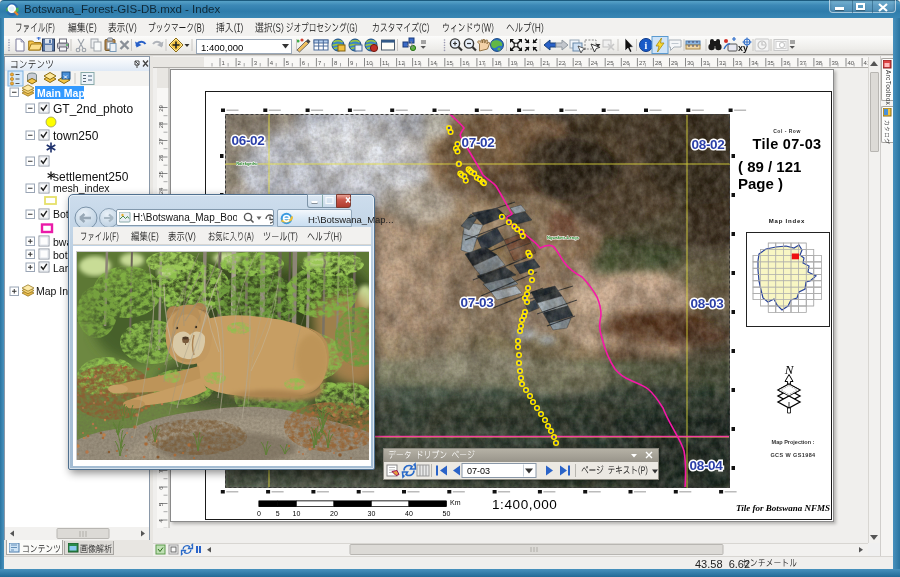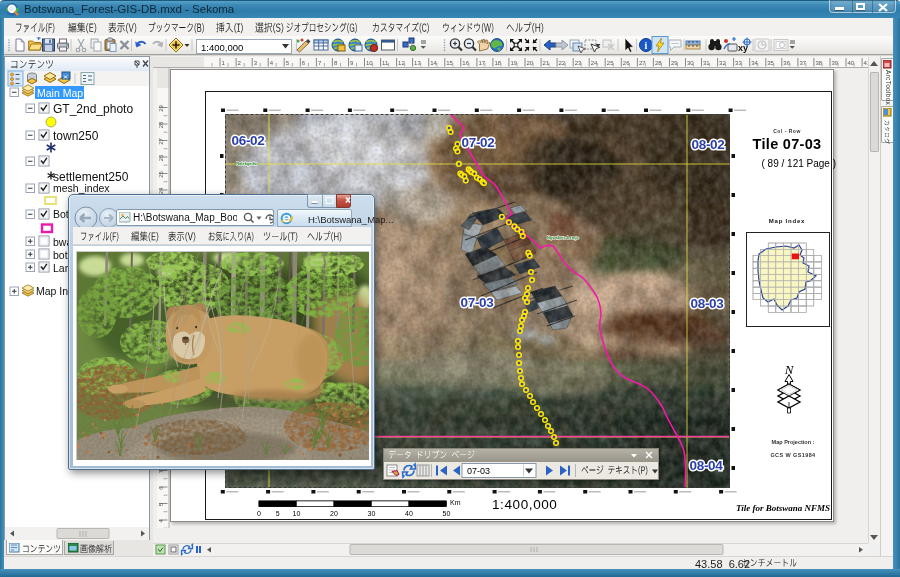--- a/index.html
+++ b/index.html
@@ -9,21 +9,21 @@
 <div class="a" style="left:0;top:18px;width:4px;height:552px;background:linear-gradient(90deg,#2a74a0,#4791bd)"></div>
 <div class="a" style="left:893px;top:18px;width:7px;height:552px;background:linear-gradient(90deg,#4791bd,#2a74a0)"></div>
 <div class="a" style="left:0;top:569px;width:900px;height:8px;background:linear-gradient(#4791bd,#226a96)"></div>
 
 <svg class="a" style="left:5px;top:2px" width="15" height="15" viewBox="0 0 15 15">
 <circle cx="7.2" cy="7.5" r="6.4" fill="#2a6cb0"></circle>
 <path d="M1.5 6 Q4 3.5 7 5 Q10 6.5 13.5 5.5 L13.5 9.5 Q10 11.5 7 10 Q4 8.5 1.2 9.5 Z" fill="#44b04e"></path>
 <circle cx="6.8" cy="6.8" r="3.4" fill="#ddeef8" stroke="#fff" stroke-width="1.6"></circle>
 <line x1="9.5" y1="9.5" x2="13" y2="13" stroke="#e8862d" stroke-width="2.2"></line>
 </svg>
-<div class="a" style="left:24px;top:3px;font-size:11.5px;color:#0e2836">Botswana_Forest-GIS-DB.mxd - Sekoma</div>
+<div class="a" style="left:24px;top:3px;font-size:11.5px;color:#0e2836">Botswana_Forest-GIS-DB.mxd - Index</div>
 
 <div class="a" style="left:829px;top:0px;width:67px;height:13px;background:rgba(255,255,255,.18);border:1px solid rgba(255,255,255,.5);border-top:none;border-radius:0 0 4px 4px;box-shadow:inset 0 0 3px rgba(0,40,70,.4)"></div>
 <div class="a" style="left:835px;top:7px;width:9px;height:3px;background:#fff;box-shadow:0 1px 1px rgba(0,0,0,.4)"></div>
 <div class="a" style="left:852px;top:0;width:1px;height:13px;background:rgba(30,80,110,.5)"></div>
 <div class="a" style="left:872px;top:0;width:1px;height:13px;background:rgba(30,80,110,.5)"></div>
 <div class="a" style="left:856px;top:3px;width:9px;height:7px;border:2px solid #fff;box-shadow:0 1px 1px rgba(0,0,0,.3)"></div>
 <svg class="a" style="left:878px;top:2.5px" width="10" height="9">
     <path d="M1 1 L9 8 M9 1 L1 8" stroke="#fff" stroke-width="2.2"></path>
   </svg>
 
@@ -420,21 +420,21 @@
     <rect x="26" y="131" width="8.5" height="8.5" fill="#fff" stroke="#9aa5b5"></rect>
     <line x1="28" y1="135.25" x2="32.5" y2="135.25" stroke="#333"></line>
     <rect x="26" y="157" width="8.5" height="8.5" fill="#fff" stroke="#9aa5b5"></rect>
     <line x1="28" y1="161.25" x2="32.5" y2="161.25" stroke="#333"></line>
     <rect x="26" y="184" width="8.5" height="8.5" fill="#fff" stroke="#9aa5b5"></rect>
     <line x1="28" y1="188.25" x2="32.5" y2="188.25" stroke="#333"></line>
     <rect x="26" y="210" width="8.5" height="8.5" fill="#fff" stroke="#9aa5b5"></rect>
     <line x1="28" y1="214.25" x2="32.5" y2="214.25" stroke="#333"></line>
   </svg>
 <div class="a" style="left:35px;top:85.5px;width:49px;height:13px;background:#3399ff"></div>
-<div class="a" style="left:37px;top:86.5px;font-size:10.5px;font-weight:normal;color:#fff">Main Map</div>
+<div class="a" style="left:37px;top:86.5px;font-size:10.5px;font-weight:bold;color:#fff">Main Map</div>
 <div class="a" style="left:53px;top:102px;font-size:12px;color:#111">GT_2nd_photo</div>
 <div class="a" style="left:53px;top:129px;font-size:12px;color:#111">town250</div>
 <div class="a" style="left:53px;top:170px;font-size:12px;color:#111">settlement250</div>
 <div class="a" style="left:53px;top:182px;font-size:10.5px;color:#111">mesh_index</div>
 <div class="a" style="left:53px;top:208px;font-size:10.5px;color:#111">Botswana_Rod</div>
 <div class="a" style="left:53px;top:235.5px;font-size:10.5px;color:#111">bwa_poly</div>
 <div class="a" style="left:53px;top:248.5px;font-size:10.5px;color:#111">botswana</div>
 <div class="a" style="left:53px;top:261.5px;font-size:10.5px;color:#111">Landsat8</div>
 <div class="a" style="left:36px;top:285px;font-size:10.5px;color:#111">Map Index</div>
 <div class="a" style="left:5px;top:527px;width:144px;height:13px;background:#f2f1ef"></div>
@@ -685,21 +685,21 @@
     <line x1="2" y1="501.5" x2="10.5" y2="501.5" stroke="#888"></line>
     <text x="3" y="499.5" font-size="6" fill="#555" transform="rotate(-90 6 499.5)" text-anchor="middle" font-family="Liberation Sans">1</text>
     <line x1="6.5" y1="509.7" x2="10.5" y2="509.7" stroke="#aaa"></line>
     <line x1="12" y1="0" x2="12" y2="473" stroke="#b0aeaa"></line>
   </svg>
 <div class="a" style="left:170px;top:68.5px;width:664px;height:453px;background:#fff;border:1px solid #8a8a8a;box-shadow:2px 2px 3px rgba(0,0,0,.25)"></div>
 <div class="a" style="left:204.5px;top:90.5px;width:627px;height:429px;border:1px solid #1a1a1a"></div>
 
 <div class="a" style="left:744px;top:128px;width:86px;text-align:center;font-size:5px;letter-spacing:.5px;color:#333;font-weight:bold">Col - Row</div>
 <div class="a" style="left:738px;top:136px;width:98px;text-align:center;font-size:14.5px;font-weight:bold;color:#000;letter-spacing:.3px">Tile 07-03</div>
-<div class="a" style="left:738px;top:158px;width:98px;text-align:right;font-size:10px;font-weight:normal;color:#000">( 89 / 121 Page )</div>
+<div class="a" style="left:738px;top:158px;width:98px;text-align:left;font-size:15px;font-weight:bold;color:#000">( 89 / 121 Page )</div>
 <div class="a" style="left:744px;top:218px;width:86px;text-align:center;font-size:6px;letter-spacing:.8px;color:#111;font-weight:bold">Map Index</div>
 <div class="a" style="left:765px;top:439px;width:56px;text-align:center;font-size:5.5px;color:#333;font-weight:bold">Map Projection :</div>
 <div class="a" style="left:765px;top:452px;width:56px;text-align:center;font-size:5.5px;letter-spacing:.4px;color:#333;font-weight:bold">GCS W GS1984</div>
 <div class="a" style="left:700px;top:503px;width:130px;text-align:right;font-size:9px;font-weight:bold;font-style:italic;color:#000;font-family:'Liberation Serif',serif">Tile for Botswana NFMS</div>
 
 <svg class="a" style="left:746px;top:232px" width="84" height="95" viewBox="0 0 84 95">
 <rect x="0.5" y="0.5" width="83" height="94" fill="#fff" stroke="#222"></rect>
 <g stroke="#999" fill="none" stroke-width=".6">
 <rect x="7.0" y="23.6" width="7.6" height="6.3"></rect>
       <rect x="7.0" y="29.9" width="7.6" height="6.3"></rect>

